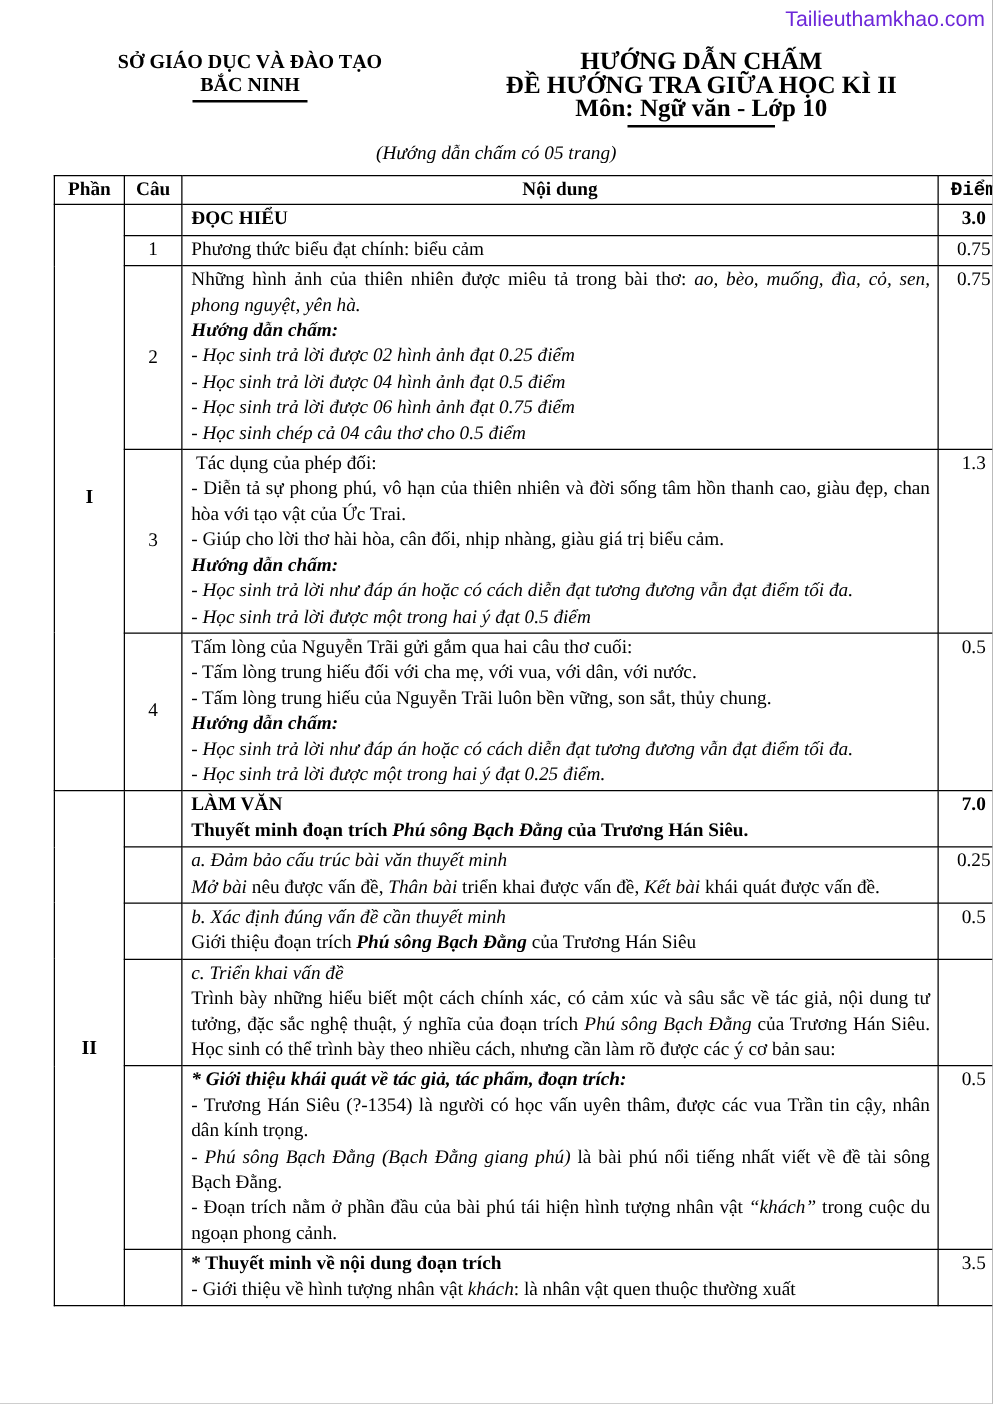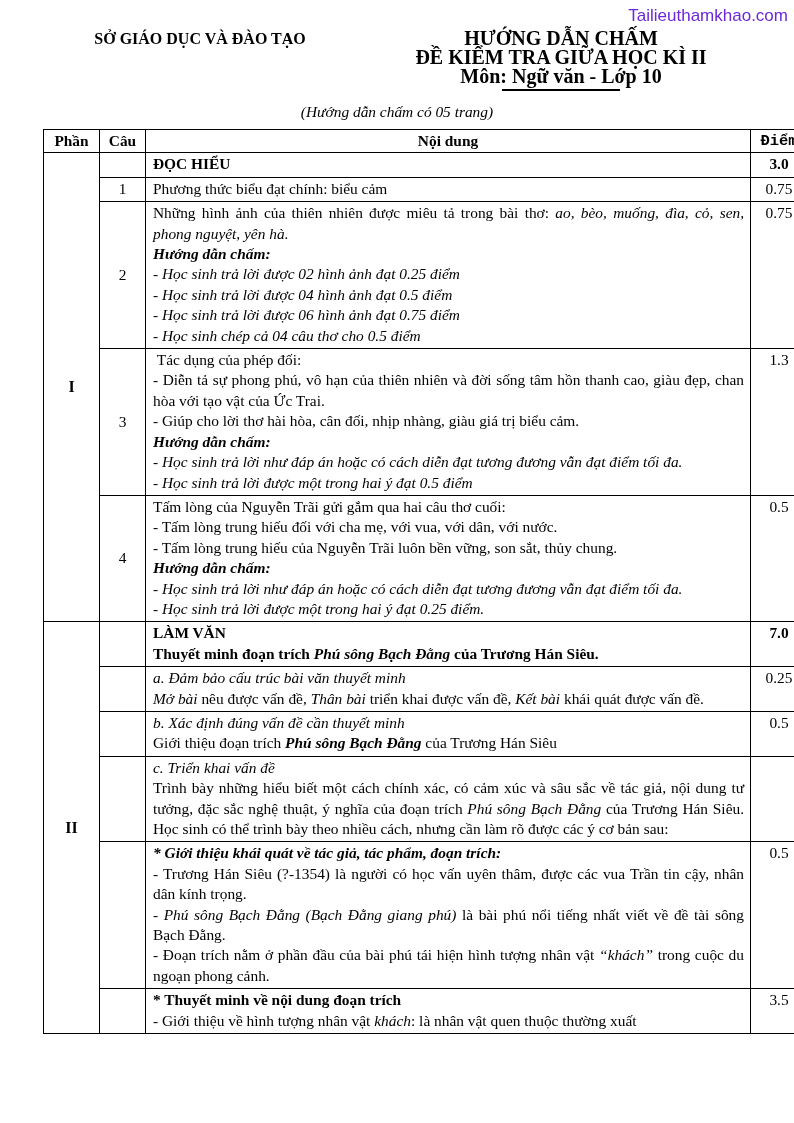--- a/index.html
+++ b/index.html
@@ -18,21 +18,21 @@
     position: absolute;
     top: 6px;
     right: 6px;
     font-family: "Liberation Sans", "DejaVu Sans", sans-serif;
     font-size: 17px;
     color: #6d28d9;
     text-shadow: 1px 1px 0 #ffffff;
   }
   .header {
     display: flex;
-    padding-top: 29px;
+    padding-top: 40px;
   }
   .header-left {
     width: 400px;
     text-align: center;
     font-weight: bold;
     font-size: 16px;
     line-height: 19px;
   }
   .header-left .underlined {
     display: inline-block;
@@ -105,24 +105,25 @@
 </style>
 </head>
 <body>
 
 <div class="page">
   <div class="watermark">Tailieuthamkhao.com</div>
 
   <div class="header">
     <div class="header-left">
       <div>SỞ GIÁO DỤC VÀ ĐÀO TẠO</div>
+      <div><span class="underlined">BẮC NINH</span></div>
     </div>
     <div class="header-right">
       <div>HƯỚNG DẪN CHẤM</div>
-      <div>ĐỀ KIỂM TRA GIỮA HỌC KÌ II</div>
+      <div>ĐỀ HƯỚNG TRA GIỮA HỌC KÌ II</div>
       <div>Môn: Ngữ văn - Lớp 10</div>
       <div class="header-rule"></div>
     </div>
   </div>
 
   <div class="note">(Hướng dẫn chấm có 05 trang)</div>
 
   <table class="grading">
     <thead>
       <tr>

